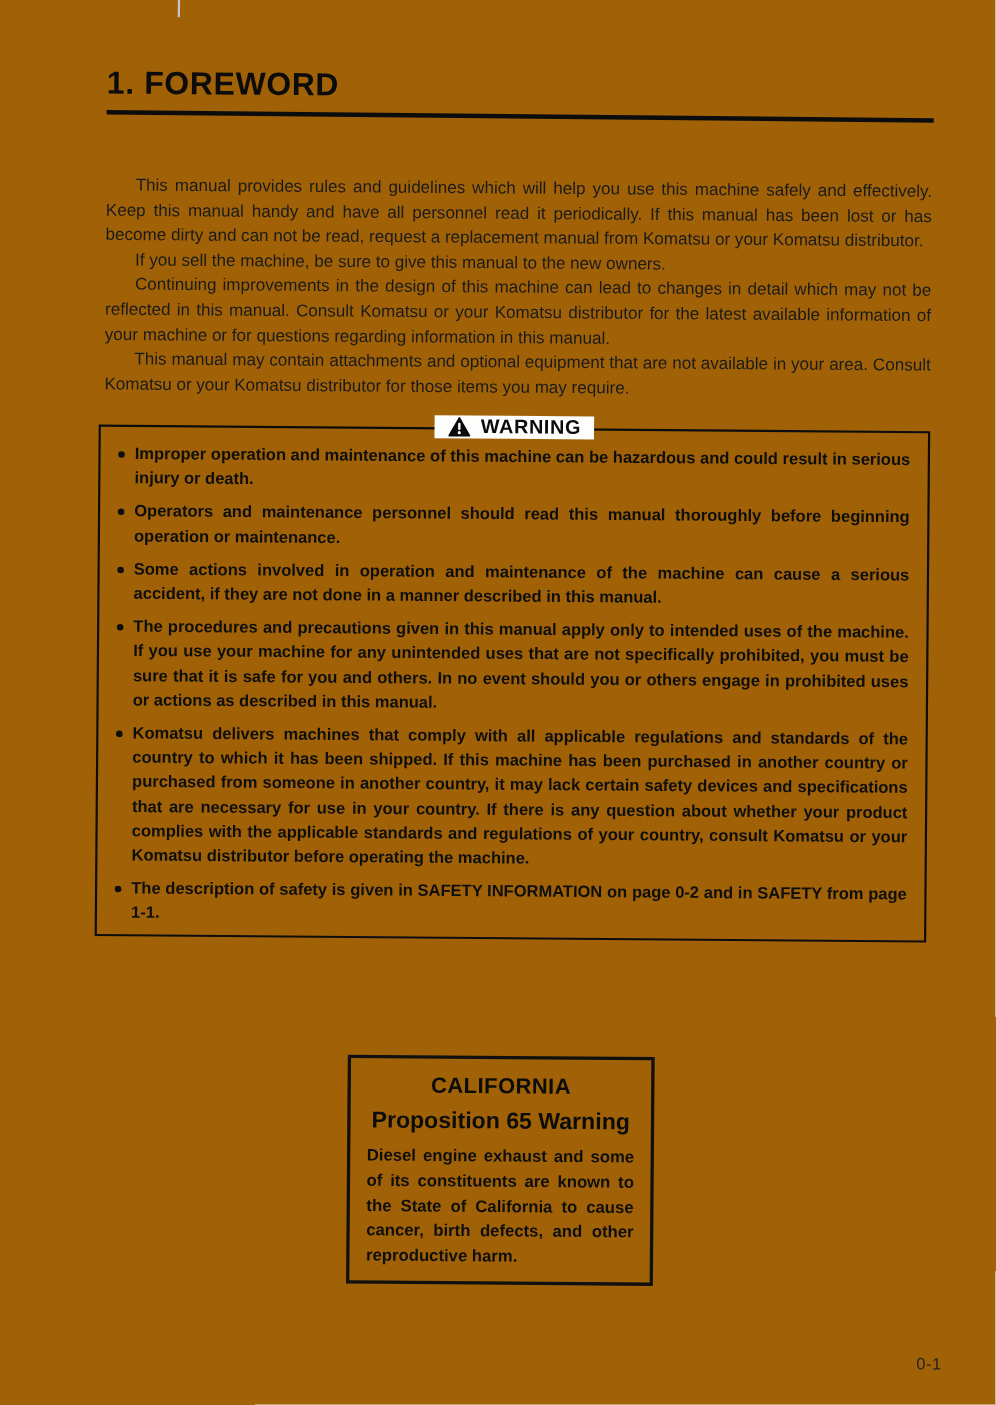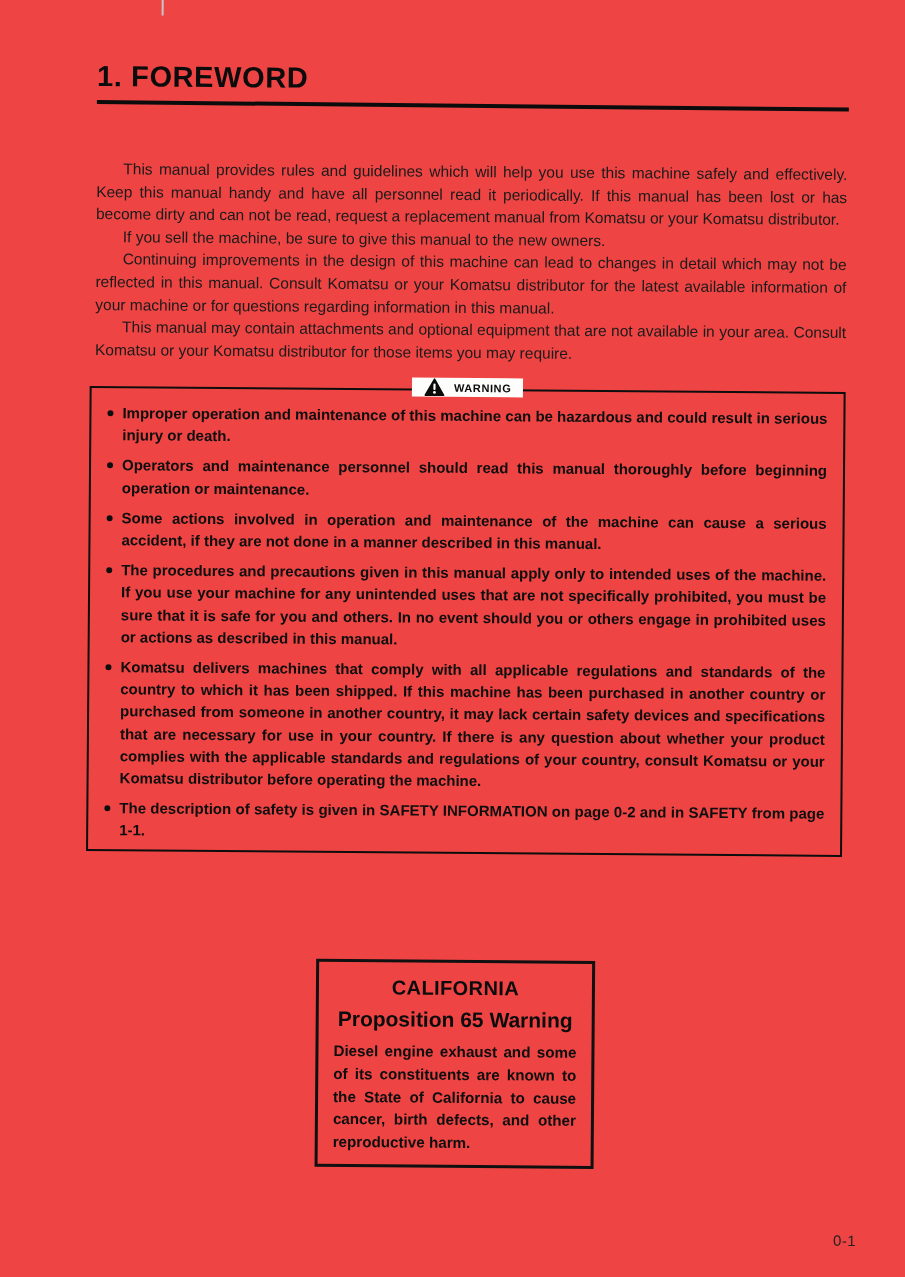--- a/index.html
+++ b/index.html
@@ -1,20 +1,20 @@
 <!DOCTYPE html>
 <html><head>
 <meta charset="utf-8">
 <style>
   html, body { margin: 0; padding: 0; background: #ffffff; }
   .page {
     position: relative;
     width: 905px;
     height: 1277px;
-    background: #ef4444;
+    background: #a16207;
     overflow: hidden;
     color: #171717;
     font-family: "Liberation Sans", sans-serif;
   }
   
   .skew {
     position: absolute;
     inset: 0;
     transform: rotate(0.45deg);
     transform-origin: 90px 90px;
@@ -69,21 +69,21 @@
     transform: translateX(-50%);
     background: #fdfdfc;
     padding: 0 12px;
     display: flex;
     align-items: center;
     gap: 9px;
     white-space: nowrap;
   }
   .warning-legend .warning-word {
     font-weight: 700;
-    font-size: 11px;
+    font-size: 18px;
     letter-spacing: 0.6px;
     color: #0b0b0b;
   }
   .warning-list {
     list-style: none;
     margin: 0; padding: 0;
   }
   .warning-list li {
     position: relative;
     padding-left: 17px;

